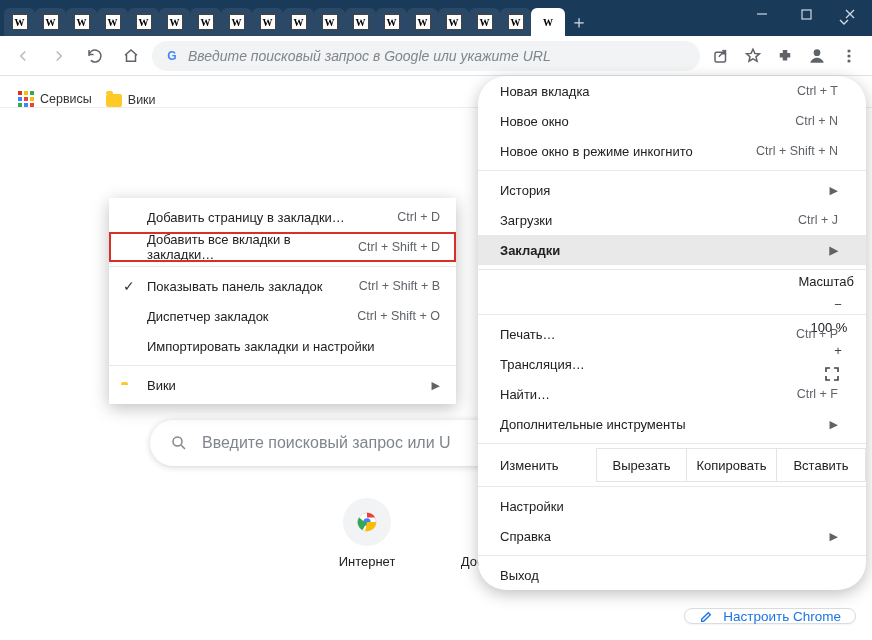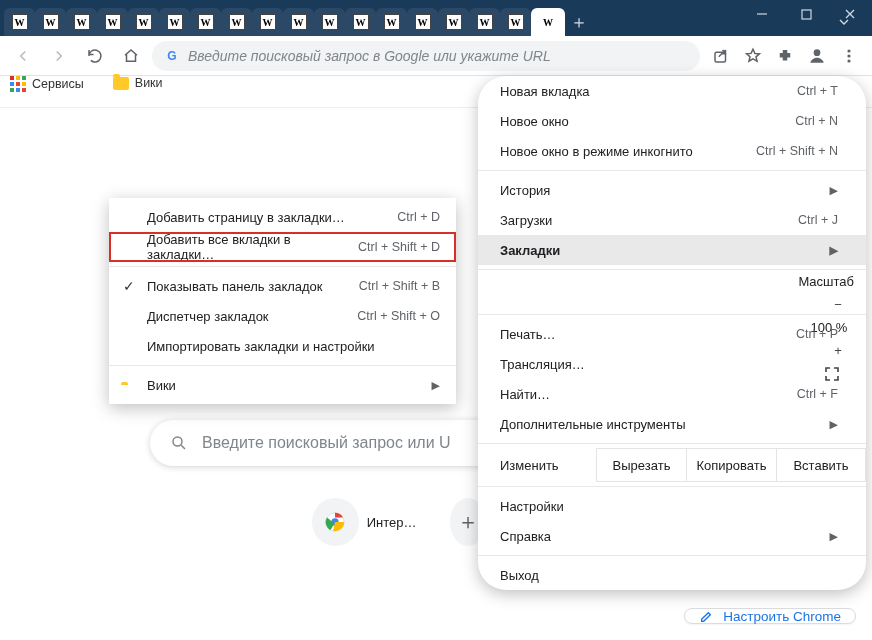--- a/index.html
+++ b/index.html
@@ -106,23 +106,23 @@
     font:bold 12px Arial; 
   }
   .omni .g span:nth-child(1){color:#4285F4;}
   .omni .g span:nth-child(2){color:#EA4335;}
   .omnitext { flex:1; font-size:14px; color:#80868b;font-style:italic; }
   .rightgroup { display:flex; align-items:center; gap:2px; }
 
   
   .bookmarksbar {
     height:32px;
-    display:flex; align-items:flex-start;
-    padding:0 10px;
-    gap:29px;
+    display:flex; align-items:flex-end;
+    padding:0 18px;
+    gap:14px;
     border-bottom:1px solid #ededed;
   }
   .bkitem { display:flex; align-items:center; gap:6px; font-size:12.5px; color:#333;}
   .appsicon { width:16px;height:16px; display:grid; grid-template-columns:repeat(3,4px); grid-template-rows:repeat(3,4px); gap:2px;}
   .appsicon div{background:#d93025;width:4px;height:4px;}
   .appsicon div:nth-child(2){background:#fbbc04;}
   .appsicon div:nth-child(3){background:#34a853;}
   .appsicon div:nth-child(4){background:#4285f4;}
   .appsicon div:nth-child(5){background:#ea4335;}
   .appsicon div:nth-child(6){background:#fbbc04;}
@@ -153,21 +153,21 @@
     gap:14px;
     color:#80868b;
     font-size:16px;
   }
   .shortcuts {
     position:absolute;
     top:390px; left:0; right:0;
     margin:0 auto;
     display:flex; justify-content:center; gap:28px;
   }
-  .shortcut { width:110px; display:flex; flex-direction:row; align-items:center; gap:8px;}
+  .shortcut { width:110px; display:flex; flex-direction:column; align-items:center; gap:8px;}
   .shortcut .tile{ width:48px;height:48px;border-radius:50%; background:#f1f3f4; display:flex;align-items:center;justify-content:center; font-size:22px; color:#5f6368;}
   .shortcut .lab{ font-size:13px; color:#202124; white-space:nowrap; max-width:110px; overflow:hidden; text-overflow:ellipsis;}
   .customize {
     position:absolute;
     bottom:16px; right:16px;
     height:16px;
     border:1px solid #dadce0;
     border-radius:17px;
     background:#fff;
     display:flex; align-items:center; gap:8px;

